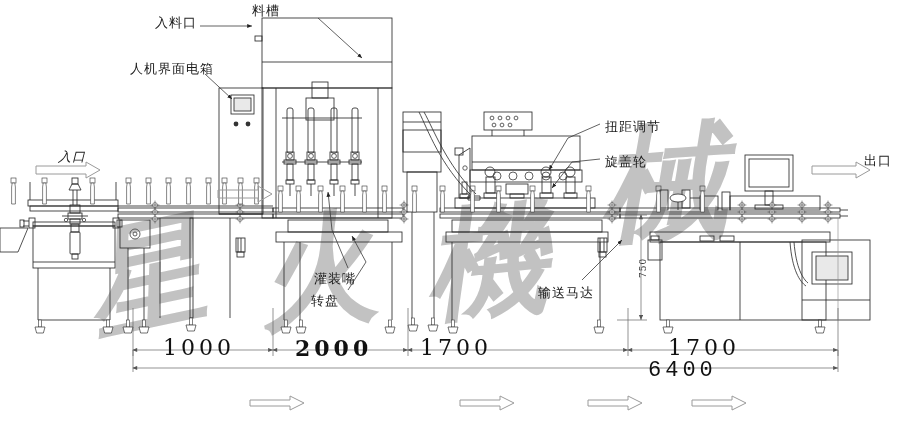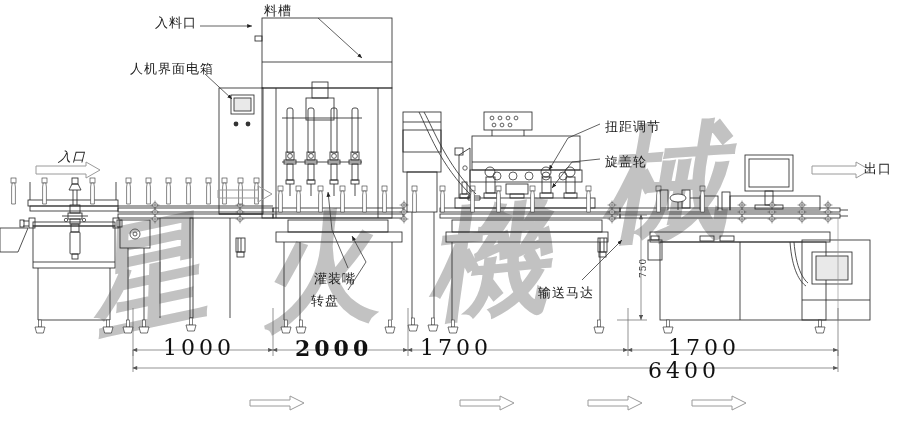--- a/index.html
+++ b/index.html
@@ -396,34 +396,34 @@
       <path d="M600 124 L568 138 L549 170" marker-end="url(#tip)"></path>
       <path d="M600 159 L572 162 L552 188" marker-end="url(#tip)"></path>
       <path d="M348 268 L332 230 L328 192" marker-end="url(#tip)"></path>
       <path d="M348 290 L366 262 L352 236" marker-end="url(#tip)"></path>
       <path d="M582 280 L612 250 L622 240" marker-end="url(#tip)"></path>
     </g>
   </svg>
 
   <div id="callout-layer">
       <div class="lbl cn" style="left: 155px; top: 14px;">入料口</div>
-      <div class="lbl cn" style="left: 264px; top: 2px;">料槽</div>
+      <div class="lbl cn" style="left: 252px; top: 2px;">料槽</div>
       <div class="lbl cn" style="left: 130px; top: 60px;">人机界面电箱</div>
       <div class="lbl cn" style="left: 605px; top: 118px; text-align: center;">扭距调节</div>
       <div class="lbl cn" style="left: 605px; top: 153px;">旋盖轮</div>
       <div class="lbl cn" style="left: 314px; top: 270px;">灌装嘴</div>
       <div class="lbl cn" style="left: 311px; top: 292px;">转盘</div>
       <div class="lbl cn" style="left: 532px; top: 284px; padding-left: 6px;">输送马达</div>
     </div>
   <div id="flow-layer">
       <div class="lbl cn" style="left: 58px; top: 148px; font-style: italic;">入口</div>
-      <div class="lbl cn" style="left: 864px; top: 160px; font-family: Liberation Mono, monospace;">出口</div>
+      <div class="lbl cn" style="left: 864px; top: 152px; font-family: Liberation Mono, monospace;">出口</div>
     </div>
   <div id="dim-layer">
       <div class="lbl dim" style="left: 163px; top: 335px;">1000</div>
       <div class="lbl dim" style="left: 295px; top: 335px; font-weight: bold;">2000</div>
       <div class="lbl dim" style="left: 420px; top: 335px;">1700</div>
       <div class="lbl dim" style="left: 668px; top: 335px;">1700</div>
-      <div class="lbl dim" style="left: 648px; top: 358px;">6400</div>
+      <div class="lbl dim" style="left: 648px; top: 358px; font-family: Liberation Mono, monospace;">6400</div>
       <div class="lbl dim750" style="left: 638px; top: 278px;">750</div>
     </div>
 
 </div>
 
 </body></html>

